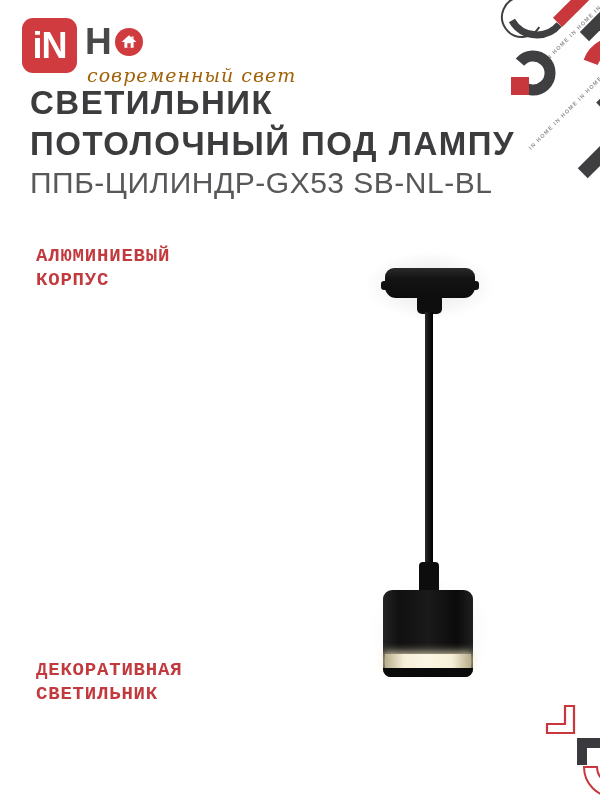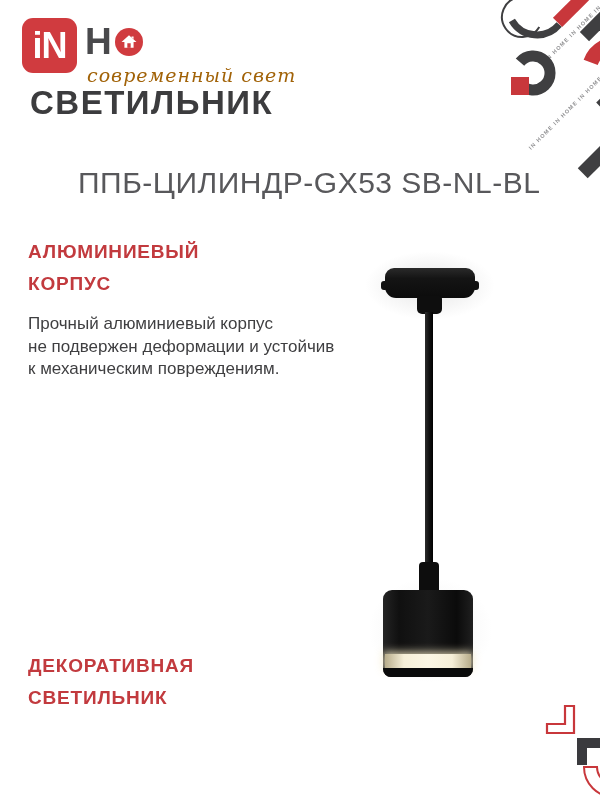--- a/index.html
+++ b/index.html
@@ -14,26 +14,26 @@
     width:55px;height:55px;border-radius:11px;background:#d03b3f;
     display:flex;align-items:center;justify-content:center;
     color:#fff;font-weight:800;font-size:36px;letter-spacing:-1px;line-height:1;
   }
   .logo-right{margin-left:8px;}
   .logo-home{display:flex;align-items:center;font-size:37px;font-weight:800;color:#49494c;letter-spacing:1px;line-height:1;margin-top:5px;}
   .logo-o{display:inline-flex;width:28px;height:28px;border-radius:50%;background:#d03b3f;margin:0 2px;align-items:center;justify-content:center;}
   .logo-tagline{font-family:"DejaVu Serif",serif;font-style:italic;font-size:19px;color:#a16207;letter-spacing:1px;margin-top:4px;margin-left:2px;}
   
   .title{position:absolute;left:30px;top:82px;font-size:33px;line-height:41px;font-weight:700;color:#3c3c3e;letter-spacing:1.5px;}
-  .model{position:absolute;left:30px;top:166px;font-size:30px;font-weight:400;color:#58585b;letter-spacing:0.5px;margin-left:48px;}
+  .model{position:absolute;left:30px;top:166px;font-size:30px;font-weight:400;color:#58585b;letter-spacing:0.5px;}
   
   .feature{position:absolute;left:28px;width:340px;}
   .feature.f1{top:236px;}
   .feature.f2{top:650px;}
-  .feature h2{margin:0;font-size:19px;line-height:32px;font-weight:800;color:#c23a3e;letter-spacing:0.8px;white-space:pre-line;}
+  .feature h2{margin:8px;font-size:19px;line-height:24px;font-weight:800;color:#c23a3e;letter-spacing:0.8px;white-space:pre-line;font-family:Liberation Mono, monospace;}
   .feature p{margin:13px 0 0 0;font-size:17px;line-height:22.5px;color:#3f3f41;white-space:pre-line;}
   
   .glow{position:absolute;pointer-events:none;}
   .glow.canopy-glow{left:340px;top:238px;width:180px;height:95px;background:radial-gradient(closest-side,rgba(160,160,160,0.28),rgba(255,255,255,0) 72%);}
   .glow.head-glow{left:348px;top:560px;width:165px;height:140px;background:radial-gradient(closest-side,rgba(170,170,170,0.18),rgba(255,255,255,0) 75%);}
   .canopy{
     position:absolute;left:385px;top:268px;width:90px;height:30px;border-radius:9px 9px 11px 11px;
     background:linear-gradient(180deg,#2a2a2a 0%,#141414 35%,#0c0c0c 100%);
   }
   .canopy-screw{position:absolute;top:281px;width:7px;height:9px;border-radius:3px;background:#111;}
@@ -107,29 +107,27 @@
 
     <text class="wm" x="0" y="0" transform="translate(64,150) rotate(-45)">IN HOME  IN HOME  IN HOME</text>
 
     <g transform="translate(132,157) rotate(-45)">
         <rect x="-23" y="-7" width="46" height="14" fill="#3f3f41"></rect>
       </g>
   </svg>
 
   <div class="title">
     <div>СВЕТИЛЬНИК</div>
+    <div>ПОТОЛОЧНЫЙ ПОД ЛАМПУ</div>
   </div>
   <div class="model">ППБ-ЦИЛИНДР-GX53 SB-NL-BL</div>
 
   <div class="feature f1">
     <h2>АЛЮМИНИЕВЫЙ
 КОРПУС</h2>
-    <p>Прочный алюминиевый корпус
-не подвержен деформации и устойчив
-к механическим повреждениям.</p>
   </div>
 
   <div class="glow canopy-glow"></div>
   <div class="glow head-glow"></div>
   <div class="canopy-screw left"></div>
   <div class="canopy-screw right"></div>
   <div class="canopy"></div>
   <div class="cord-top-knob"></div>
   <div class="cord"></div>
   <div class="cord-bottom-knob"></div>

